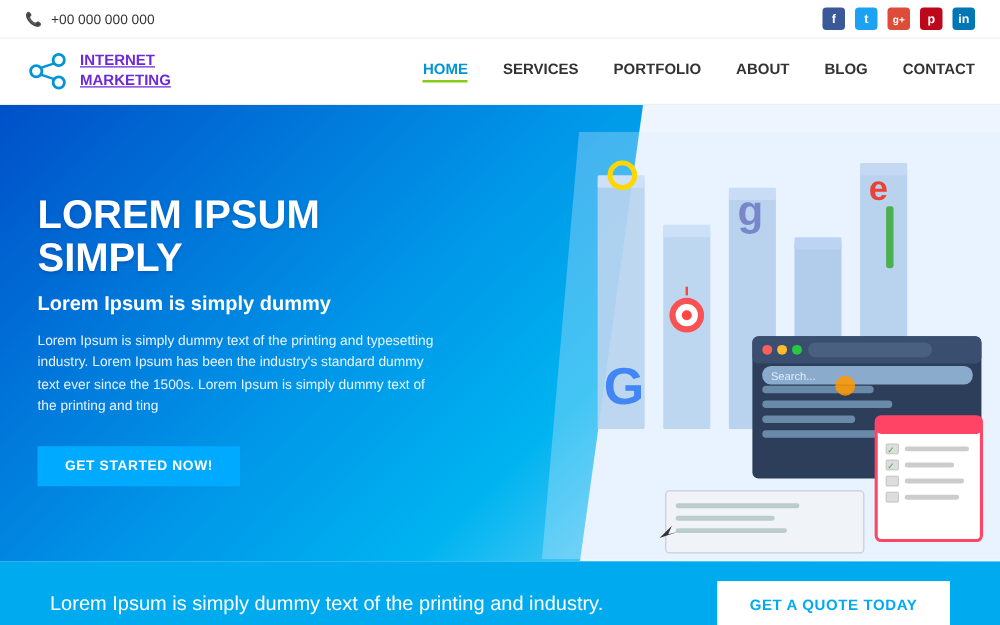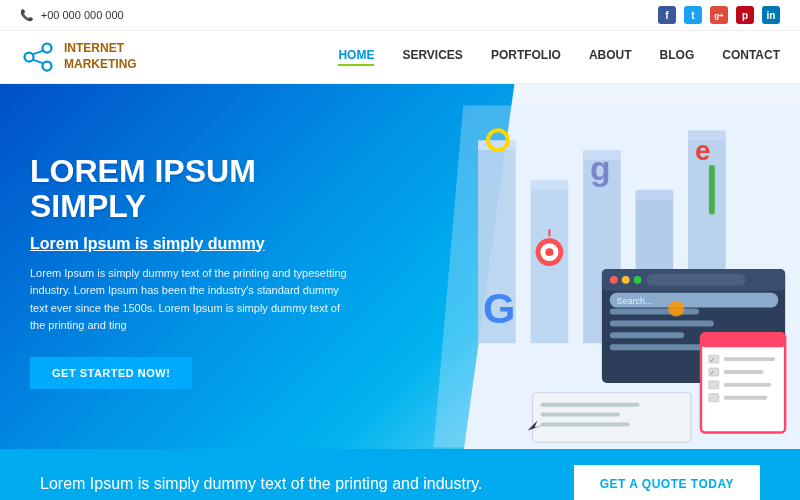--- a/index.html
+++ b/index.html
@@ -35,21 +35,21 @@
       align-items: center;
       padding: 8px 20px;
       border-bottom: 1px solid #eee;
       position: relative;
       z-index: 10;
     }
     .logo { display: flex; align-items: center; gap: 8px; }
     .logo-icon {
       width: 36px; height: 36px;
     }
-    .logo-text { font-size: 12px; font-weight: bold; color: #a16207; line-height: 1.3; text-transform: uppercase; }
+    .logo-text { font-size: 12px; font-weight: bold; color: #6d28d9; line-height: 1.3; text-transform: uppercase; text-decoration: underline; }
     .nav-links { display: flex; gap: 28px; margin-left: auto; }
     .nav-link {
       font-size: 12px; font-weight: 600; color: #333; text-decoration: none; cursor: pointer;
       padding-bottom: 2px;
     }
     .nav-link.active { color: #0096d6; border-bottom: 2px solid #84cc16; }
 
     
     .hero {
       background: linear-gradient(135deg, #0050c8 0%, #0096e8 40%, #00b4f0 60%, #e8f4ff 100%);
@@ -69,21 +69,20 @@
     }
     .hero-title {
       font-size: 32px; font-weight: 900; color: #fff;
       text-transform: uppercase; line-height: 1.1;
       margin-bottom: 10px;
       text-shadow: 0 1px 3px rgba(0,0,80,0.2);
     }
     .hero-subtitle {
       font-size: 16px; font-weight: 700; color: #fff;
       margin-bottom: 12px;
-      text-decoration: underline;
     }
     .hero-desc {
       font-size: 11px; color: rgba(255,255,255,0.9); line-height: 1.6;
       margin-bottom: 22px;
     }
     .btn-get-started {
       background: #00aaff; color: #fff; border: none;
       padding: 10px 22px; font-size: 11px; font-weight: 700;
       text-transform: uppercase; cursor: pointer; letter-spacing: 0.5px;
       display: inline-block; width: fit-content;

